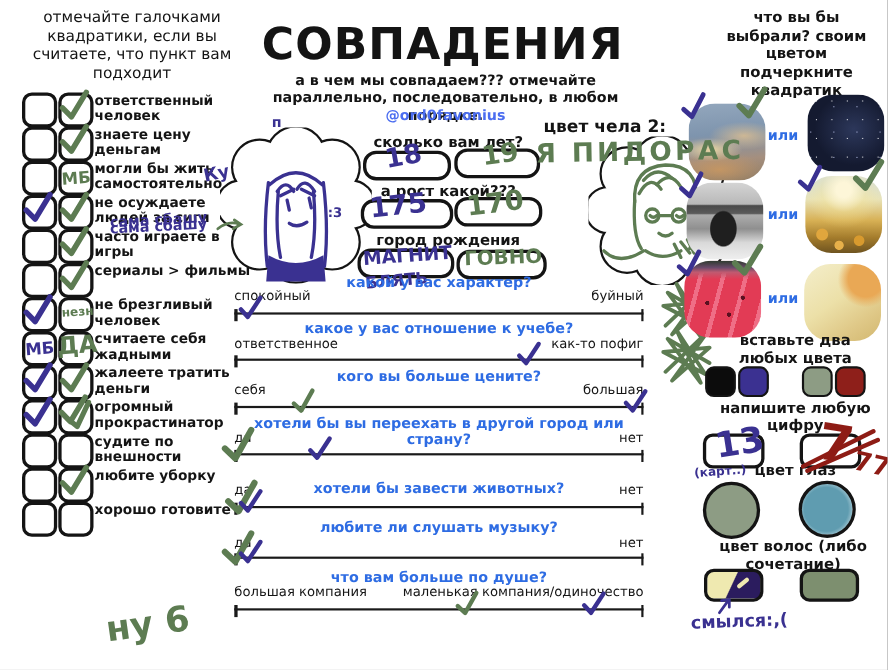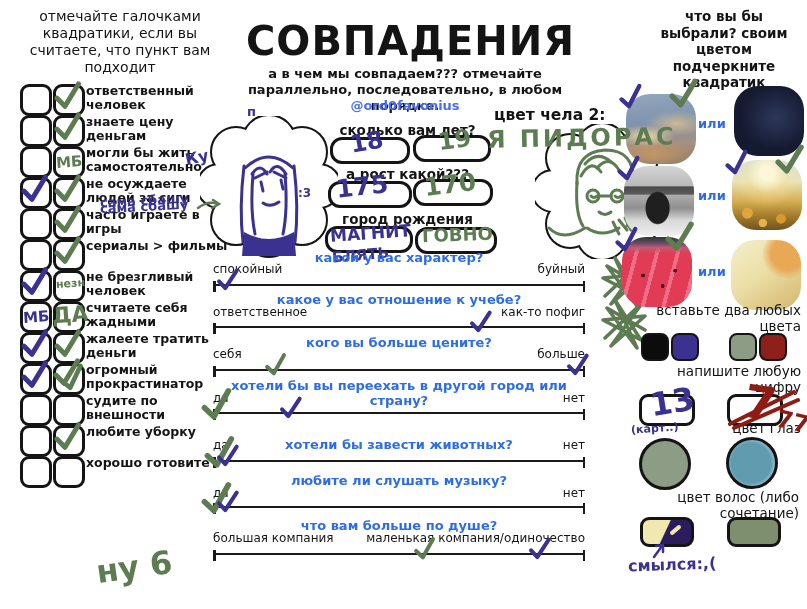--- a/index.html
+++ b/index.html
@@ -18,21 +18,21 @@
   .chk-box{position:absolute;top:0;width:26px;height:26px;border:3px solid #141414;border-radius:9px;background:#fff;}
   .chk-box.l{left:0;}
   .chk-box.r{left:33px;}
   .chk-label{position:absolute;left:66px;top:0px;width:150px;font-size:12.5px;line-height:13.5px;font-weight:bold;}
   .mark{position:absolute;pointer-events:none;}
   .mark svg{display:block;}
   .txtmark{position:absolute;font-weight:bold;pointer-events:none;white-space:nowrap;}
   .score-label{left:18px;top:550px;width:140px;font-size:13px;line-height:16px;font-weight:bold;}
   .score-value{left:96px;top:548px;font-size:32px;transform:rotate(-8deg);}
   
-  .title{left:230px;top:18px;width:345px;font-size:40px;letter-spacing:1px;font-weight:bold;text-align:right;}
+  .title{left:230px;top:18px;width:345px;font-size:40px;letter-spacing:1px;font-weight:bold;}
   .subtitle{left:240px;top:66px;width:330px;font-size:13px;line-height:16px;font-weight:bold;}
   .handle{left:330px;top:98px;width:150px;font-size:13px;font-weight:bold;color:#4b6df0;}
   .p-label{top:106px;font-size:15.5px;font-weight:bold;}
   .stray-mark{left:247px;top:104px;font-size:13px;font-weight:bold;}
   .bubble{pointer-events:none;}
   .field-q{left:300px;width:215px;font-size:13.5px;font-weight:bold;text-align:center;}
   .fbox{position:absolute;height:21px;border:3px solid #141414;border-radius:12px;background:#fff;}
   .fval{position:absolute;font-weight:bold;white-space:nowrap;}
   .overlay-green{left:487px;top:124px;font-size:24px;letter-spacing:3px;font-weight:bold;z-index:6;transform:rotate(-1deg);}
   
@@ -72,21 +72,21 @@
   .img-watermelon-photo{background:
     radial-gradient(3px 3px at 30% 55%,#5a1020 60%,transparent 70%),
     radial-gradient(3px 3px at 58% 70%,#5a1020 60%,transparent 70%),
     radial-gradient(3px 3px at 76% 48%,#5a1020 60%,transparent 70%),
     linear-gradient(180deg,#2e3a2e 0%,#6a4a6a 9%,#c05a70 15%,transparent 24%),
     repeating-linear-gradient(105deg,#e23b55 0 16px,#ef6e86 16px 20px);}
   .img-melon-slices-photo{background:
     radial-gradient(circle at 80% 20%,#e9a855 20%,transparent 32%),
     linear-gradient(145deg,#f4eecb 0%,#ece0a8 45%,#dfc887 75%,#d2b76f 100%);}
   .swatch{position:absolute;width:24px;height:24px;border:2.5px solid #141414;border-radius:8px;}
-  .r-label{width:156px;font-size:13.5px;line-height:16px;font-weight:normal;text-align:right;}
+  .r-label{width:156px;font-size:13.5px;line-height:16px;font-weight:bold;text-align:center;}
   .digit-box{position:absolute;width:50px;height:26px;border:3px solid #141414;border-radius:9px;background:#fff;}
   .eye-circle{position:absolute;width:46px;height:46px;border:3px solid #141414;border-radius:50%;background:#fff;}
   .hair-rect{position:absolute;width:48px;height:24px;border:3px solid #141414;border-radius:9px;background:#fff;}
   .hand-note{font-weight:bold;white-space:nowrap;}
 </style>
 </head>
 <body>
 
 <div class="canvas">
 
@@ -420,21 +420,21 @@
         </span>
         <span class="mark" style="right:-14px;top:294px;">
           <svg class="scribble" width="50" height="56" viewBox="0 0 50 56">
             <path d="M6 44 L44 8 L12 52 L46 22 L4 26 L42 46 L16 6 L38 54 L8 14 L46 36" fill="none" stroke="#5d7c52" stroke-width="3.5" stroke-linecap="round" stroke-linejoin="round"></path>
           </svg>
         </span>
       </div>
       <div>
         <div class="slider-q" style="top:335px;">кого вы больше цените?</div>
         <span class="slider-lab" style="left:0;top:347px;">себя</span>
-        <span class="slider-lab" style="right:0;top:347px;">больше</span>
+        <span class="slider-lab" style="right:0;top:347px;">большая</span>
         <div class="slider-line" style="top:369px;"></div>
         <span class="mark" style="left:calc(17% - 12px);top:353px;">
           <span class="mark" style="width:24px;height:24px;transform:rotate(-6deg)">
             <svg width="24" height="24" viewBox="0 0 24 24">
               <path d="M3 13 L9 20 L21 3" fill="none" stroke="#5d7c52" stroke-width="4" stroke-linecap="round" stroke-linejoin="round"></path>
             </svg>
           </span>
         </span>
         <span class="mark" style="left:calc(98% - 12px);top:353px;">
           <span class="mark" style="width:24px;height:24px;transform:rotate(-2deg)">

